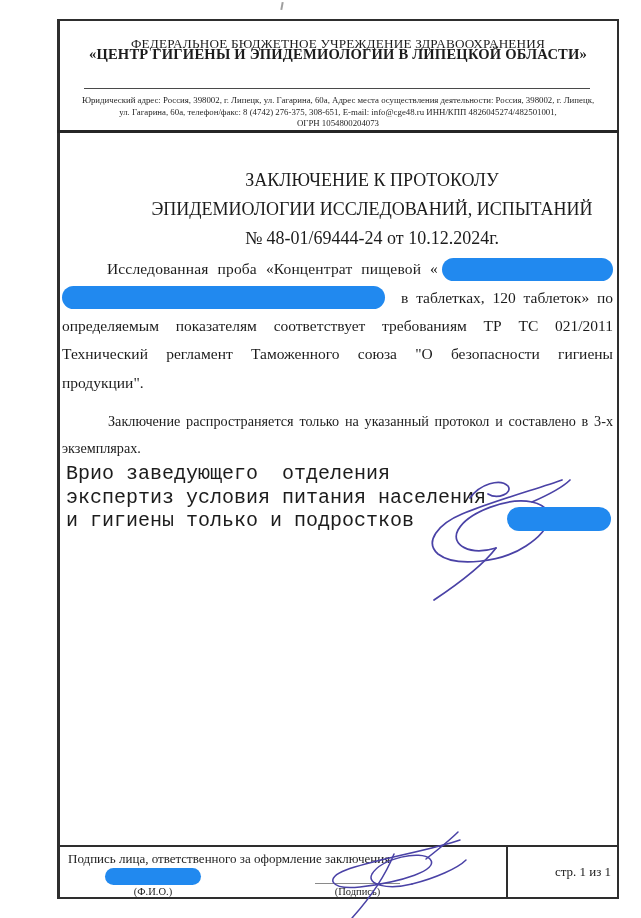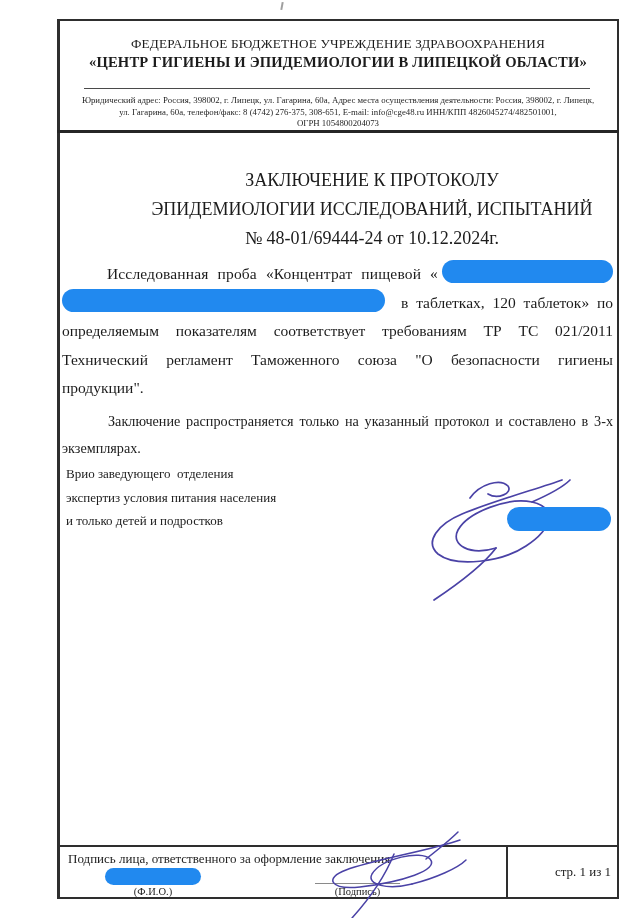--- a/index.html
+++ b/index.html
@@ -14,47 +14,47 @@
   .scan-tick{left:281px;top:2px;width:2px;height:8px;background:#9f9f9f;transform:rotate(10deg);}
 
   
   .frame{
     left:57px;top:19px;width:562px;height:880px;box-sizing:border-box;
     border:2px solid #2e2e2e;border-left-width:3px;background:transparent;
   }
 
   
   .org1{left:57px;top:36px;width:562px;text-align:center;font-size:13.2px;letter-spacing:.2px;}
-  .org2{left:57px;top:54px;width:562px;text-align:center;font-size:14.6px;font-weight:bold;letter-spacing:.2px;}
+  .org2{left:57px;top:46px;width:562px;text-align:center;font-size:14.6px;font-weight:bold;letter-spacing:.2px;}
   .thin-rule{left:84px;top:88px;width:506px;height:1px;background:#4a4a4a;}
   .address{left:67px;top:95px;width:542px;text-align:center;font-size:8.8px;line-height:11.5px;color:#1f1f1f;}
   .address div{white-space:nowrap;}
   .thick-rule{left:57px;top:130px;width:562px;height:3px;background:#262626;}
 
   
   .title{left:57px;top:166px;width:630px;text-align:center;font-weight:normal;font-size:18px;line-height:29px;}
 
   
   .p1{left:62px;top:255px;width:551px;font-size:15.5px;}
-  .bline{height:28.4px;display:flex;align-items:flex-end;}
+  .bline{height:28.4px;display:flex;align-items:center;}
   .bline .txt{white-space:nowrap;}
   .ind{padding-left:45px;word-spacing:5px;letter-spacing:.15px;}
   .fillpill{flex:1;height:23px;border-radius:11.5px;margin-left:4px;}
   .pill2{width:323px;height:23px;border-radius:11.5px;flex:0 0 auto;}
   .jtext{flex:1;text-align:justify;text-align-last:justify;margin-left:16px;white-space:normal;}
   .jfull{flex:1;text-align:justify;text-align-last:justify;white-space:normal;}
   .redact{background:#2189ef;}
 
   
   .p2{left:62px;top:396px;width:551px;font-size:14.2px;margin-top:12px;}
   .p2 .l{height:27px;display:flex;align-items:center;}
   .p2 .jind{flex:1;padding-left:46px;text-align:justify;text-align-last:justify;}
 
   
-  .signatory{left:66px;top:462px;font-size:13px;line-height:23.5px;}
+  .signatory{left:66px;top:462px;font-size:20px;line-height:23.5px;font-family:Liberation Mono, monospace;}
   .sig-line{white-space:pre;}
 
   
   .sig-svg{left:412px;top:468px;width:166px;height:140px;overflow:visible;}
   .sig-pill{left:507px;top:507px;width:104px;height:24px;border-radius:12px;}
 
   
   .ftable{
     left:57px;top:845px;width:562px;height:54px;box-sizing:border-box;
     border:2px solid #2e2e2e;border-left-width:3px;
@@ -116,21 +116,21 @@
     <span class="jind">Заключение распространяется только на указанный протокол и составлено в 3-х</span>
   </div>
   <div class="l">
     <span>экземплярах.</span>
   </div>
 </div>
 
 <div class="abs signatory">
   <div class="sig-line">Врио заведующего  отделения</div>
   <div class="sig-line">экспертиз условия питания населения</div>
-  <div class="sig-line">и только детей и подростков</div>
+  <div class="sig-line">и гигиены только и подростков</div>
 </div>
 
 <svg class="abs sig-svg" viewBox="0 0 166 140">
   <g fill="none" stroke="#4a42a6" stroke-width="1.7" stroke-linecap="round">
     <path d="M 150 12 C 128 20, 78 34, 50 46 C 26 56, 12 74, 26 86 C 44 100, 90 94, 114 78 C 140 61, 146 40, 120 34 C 96 29, 56 44, 46 62 C 38 77, 58 88, 84 80"></path>
     <path d="M 84 80 C 72 96, 46 116, 22 132"></path>
     <path d="M 58 30 C 68 16, 88 10, 96 18 C 101 25, 86 32, 76 26"></path>
     <path d="M 120 34 C 136 27, 150 20, 158 12"></path>
   </g>
 </svg>

